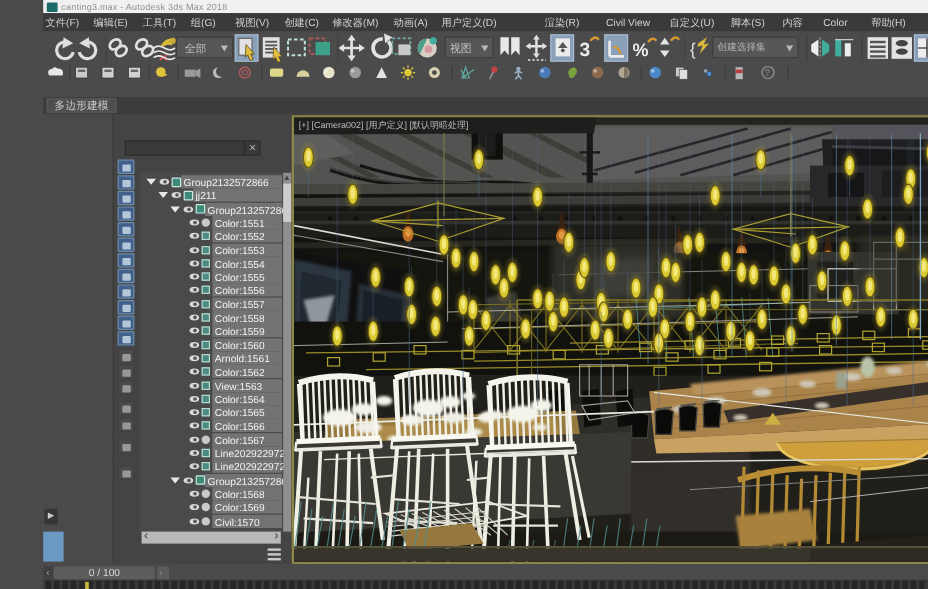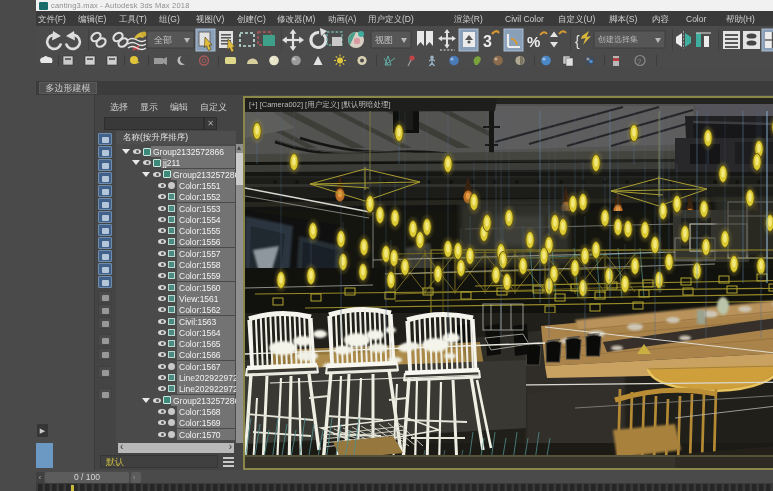--- a/index.html
+++ b/index.html
@@ -60,21 +60,21 @@
     <span style="left:2px">文件(F)</span>
     <span style="left:42px">编辑(E)</span>
     <span style="left:83px">工具(T)</span>
     <span style="left:123px">组(G)</span>
     <span style="left:160px">视图(V)</span>
     <span style="left:201px">创建(C)</span>
     <span style="left:241px">修改器(M)</span>
     <span style="left:292px">动画(A)</span>
     <span style="left:332px">用户定义(D)</span>
     <span style="left:418px">渲染(R)</span>
-    <span style="left:469px">Civil Color</span>
+    <span style="left:469px">Civil View</span>
     <span style="left:522px">自定义(U)</span>
     <span style="left:573px">脚本(S)</span>
     <span style="left:616px">内容</span>
     <span style="left:650px">Color</span>
     <span style="left:690px">帮助(H)</span>
   </div>
   <svg class="abs" style="left:0;top:26px" width="773" height="28" viewBox="0 0 773 28">
       <rect x="0" y="0" width="773" height="28" fill="#4b4b4b"></rect>
 <path d="M 22 10 a 7 7 0 1 0 3 7.5" fill="none" stroke="#dedede" stroke-width="2.6"></path>
 <path d="M 17 5 l 8 5 l -9 4.5 z" fill="#dedede"></path>
@@ -244,24 +244,22 @@
 <rect x="112" y="1" width="1" height="11" fill="#3d3d3d"></rect>
 <rect x="182" y="1" width="1" height="11" fill="#3d3d3d"></rect>
 <rect x="340" y="1" width="1" height="11" fill="#3d3d3d"></rect>
 <rect x="498" y="1" width="1" height="11" fill="#3d3d3d"></rect>
 <rect x="568" y="1" width="1" height="11" fill="#3d3d3d"></rect>
 <rect x="620" y="1" width="1" height="11" fill="#3d3d3d"></rect>
     </svg>
   <div class="abs" id="ribrow2"></div>
   <div class="abs" id="polybtn">多边形建模</div>
   <div class="abs" id="sx"></div>
-  <div class="abs" id="sxmenu"><b>选择</b><b>显示</b><b>编辑</b><b>自定义</b></div>
   <div class="abs" id="sxsearch"></div>
   <div class="abs" id="sxx">✕</div>
-  <div class="abs" id="sxhead">名称(按升序排序)</div>
   <div class="abs" id="sxlistbg"></div>
   <div class="rowhl" style="left:115px;top:146.0px;width:84px"></div>
     <div class="tri" style="left:86px;top:149.0px"></div>
     <div class="eye" style="left:97px;top:149.0px"></div>
     <div class="gico" style="left:107px;top:147.5px"></div>
     <div class="rtxt" style="left:117px;top:147.0px">Group2132572866</div>
 <div class="rowhl" style="left:125px;top:157.3px;width:74px"></div>
     <div class="tri" style="left:96px;top:160.3px"></div>
     <div class="eye" style="left:107px;top:160.3px"></div>
     <div class="gico" style="left:117px;top:158.8px"></div>
@@ -307,29 +305,29 @@
     <div class="eye" style="left:122px;top:273.3px"></div>
     <div class="lico" style="left:132px;top:272.3px"></div>
     <div class="rtxt" style="left:143px;top:271.3px">Color:1559</div>
 <div class="rowhl" style="left:141px;top:281.6px;width:58px"></div>
     <div class="eye" style="left:122px;top:284.6px"></div>
     <div class="lico" style="left:132px;top:283.6px"></div>
     <div class="rtxt" style="left:143px;top:282.6px">Color:1560</div>
 <div class="rowhl" style="left:141px;top:292.9px;width:58px"></div>
     <div class="eye" style="left:122px;top:295.9px"></div>
     <div class="lico" style="left:132px;top:294.9px"></div>
-    <div class="rtxt" style="left:143px;top:293.9px">View:1561</div>
+    <div class="rtxt" style="left:143px;top:293.9px">Arnold:1561</div>
 <div class="rowhl" style="left:141px;top:304.2px;width:58px"></div>
     <div class="eye" style="left:122px;top:307.2px"></div>
     <div class="lico" style="left:132px;top:306.2px"></div>
     <div class="rtxt" style="left:143px;top:305.2px">Color:1562</div>
 <div class="rowhl" style="left:141px;top:315.5px;width:58px"></div>
     <div class="eye" style="left:122px;top:318.5px"></div>
     <div class="lico" style="left:132px;top:317.5px"></div>
-    <div class="rtxt" style="left:143px;top:316.5px">Civil:1563</div>
+    <div class="rtxt" style="left:143px;top:316.5px">View:1563</div>
 <div class="rowhl" style="left:141px;top:326.8px;width:58px"></div>
     <div class="eye" style="left:122px;top:329.8px"></div>
     <div class="lico" style="left:132px;top:328.8px"></div>
     <div class="rtxt" style="left:143px;top:327.8px">Color:1564</div>
 <div class="rowhl" style="left:141px;top:338.1px;width:58px"></div>
     <div class="eye" style="left:122px;top:341.1px"></div>
     <div class="lico" style="left:132px;top:340.1px"></div>
     <div class="rtxt" style="left:143px;top:339.1px">Color:1565</div>
 <div class="rowhl" style="left:141px;top:349.4px;width:58px"></div>
     <div class="eye" style="left:122px;top:352.4px"></div>
@@ -356,27 +354,26 @@
     <div class="eye" style="left:122px;top:408.9px"></div>
     <div class="oico" style="left:132px;top:407.9px"></div>
     <div class="rtxt" style="left:143px;top:406.9px">Color:1568</div>
 <div class="rowhl" style="left:141px;top:417.2px;width:58px"></div>
     <div class="eye" style="left:122px;top:420.2px"></div>
     <div class="oico" style="left:132px;top:419.2px"></div>
     <div class="rtxt" style="left:143px;top:418.2px">Color:1569</div>
 <div class="rowhl" style="left:141px;top:428.5px;width:58px"></div>
     <div class="eye" style="left:122px;top:431.5px"></div>
     <div class="oico" style="left:132px;top:430.5px"></div>
-    <div class="rtxt" style="left:143px;top:429.5px">Color:1570</div>
+    <div class="rtxt" style="left:143px;top:429.5px">Civil:1570</div>
   <div class="abs" id="sxsb">
       <div style="position:absolute;left:1px;top:2px;width:0;height:0;border-left:2.5px solid transparent;border-right:2.5px solid transparent;border-bottom:4px solid #444"></div>
       <div class="thumb"></div>
     </div>
   <div class="abs" id="sxhsb"></div>
-  <div class="abs" id="sxdflt">默认</div>
   <div class="abs" id="sxstack">
       <span style="position:absolute;left:1px;top:2px;width:11px;height:2px;background:#c9c9c9"></span>
       <span style="position:absolute;left:1px;top:6px;width:11px;height:2px;background:#c9c9c9"></span>
       <span style="position:absolute;left:1px;top:10px;width:11px;height:2px;background:#c9c9c9"></span>
     </div>
   <div class="sxicon" style="top:133px"></div>
 <div class="sxicon" style="top:146px"></div>
 <div class="sxicon" style="top:159px"></div>
 <div class="sxicon" style="top:172px"></div>
 <div class="sxicon" style="top:185px"></div>

